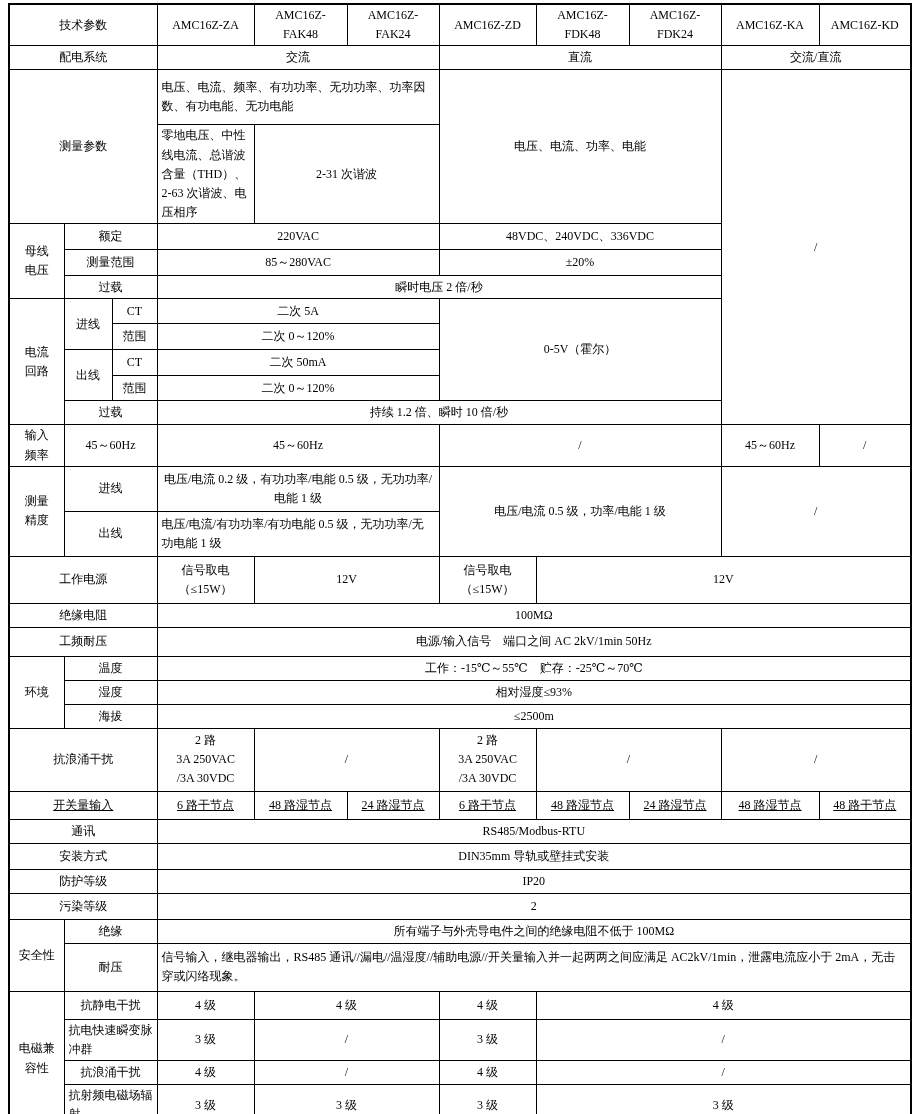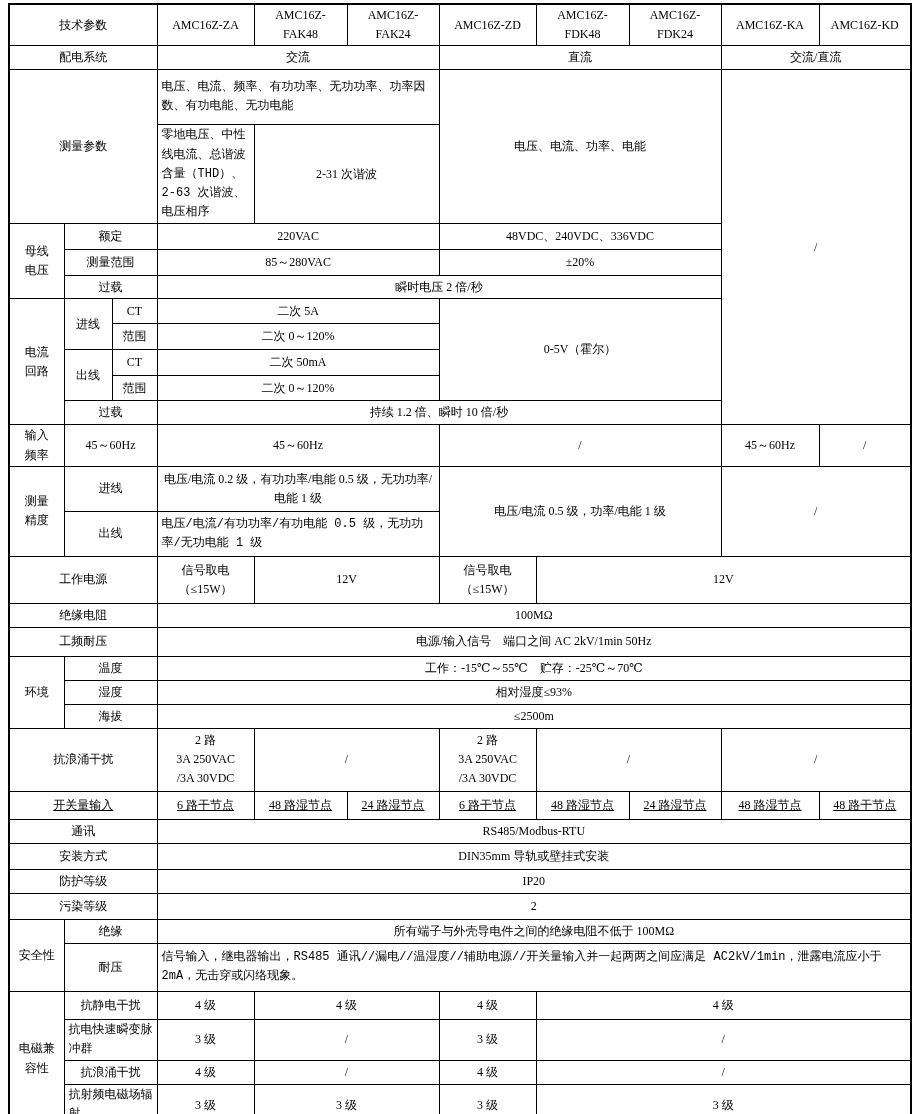--- a/index.html
+++ b/index.html
@@ -12,21 +12,21 @@
   td{
     border:1px solid #000;
     font-family:"Liberation Serif","DejaVu Serif",serif;
     font-size:12px;line-height:1.6;
     text-align:center;vertical-align:middle;
     padding:1px 4px;
     white-space:pre-line;
     overflow:hidden;
     word-break:break-word;
   }
-  td.left{text-align:left;font-family:Liberation Mono, monospace;}
+  td.left{text-align:left;}
 </style>
 </head>
 <body>
 
 <table data-name="spec-table">
   <colgroup data-name="column-widths">
       <col style="width: 55px;">
       <col style="width: 48px;">
       <col style="width: 45px;">
       <col style="width: 97px;">

